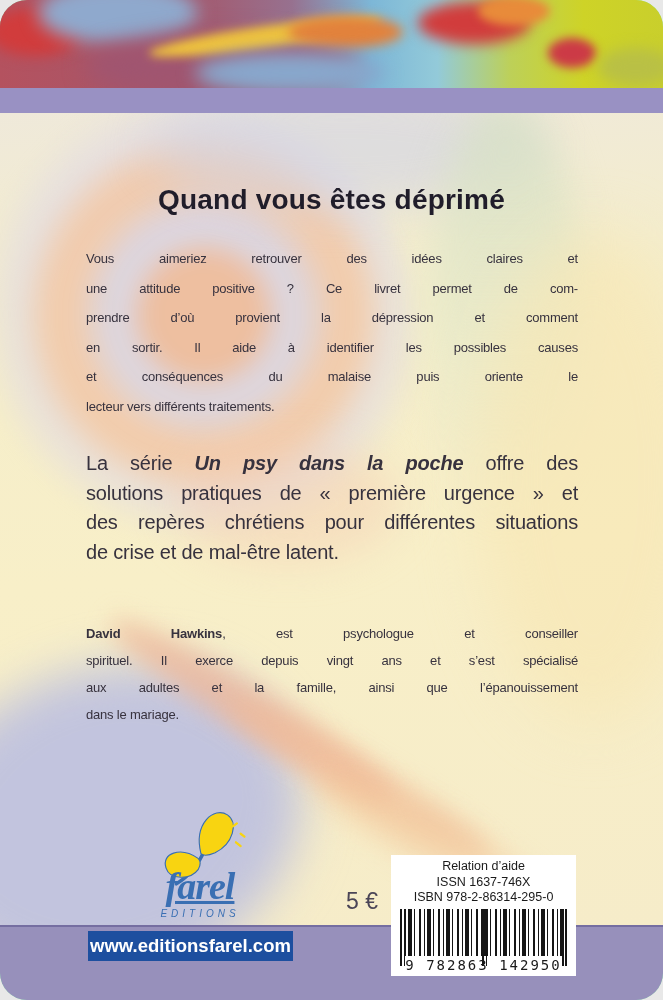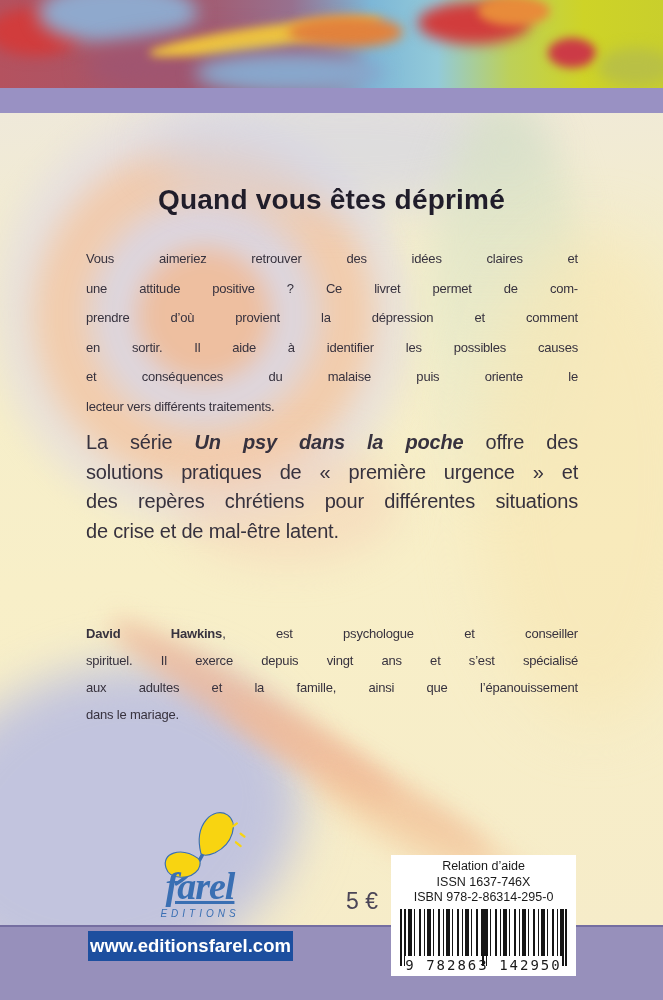--- a/index.html
+++ b/index.html
@@ -1,18 +1,18 @@
 <!DOCTYPE html>
 <html style="--band-purple: #9991c3; --footer-purple: #9790bb; --url-blue: #1d4f9f; --farel-blue: #3a6fb3; --butterfly-yellow: #f8d411; --title-text: #201d2a; --body-text: #37323e; --price-text: #4b4557;"><head>
 <meta charset="utf-8">
 <style>
   html,body{margin:0;padding:0;background:#e8e8e8;}
   .page{
     position:relative;width:663px;height:1000px;overflow:hidden;
-    font-family:"Liberation Sans",sans-serif;background:#86efac;
+    font-family:"Liberation Sans",sans-serif;background:#86efac;border-radius:27px;
   }
   
   .art-top{
     position:absolute;left:0;top:0;width:663px;height:88px;overflow:hidden;
     background:linear-gradient(90deg,#b4525f 0%,#a5576b 28%,#97718f 44%,
       #7db7d7 56%,#93cad9 66%,#bdd058 77%,#ced327 88%,#c9cf2c 100%);
   }
   .dab{position:absolute;border-radius:50%;}
   .d1{left:-12px;top:8px;width:95px;height:48px;background:#d13c3c;filter:blur(7px);}
   .d2{left:38px;top:-18px;width:160px;height:62px;background:#8fa9cd;filter:blur(9px);}
@@ -50,21 +50,21 @@
   .w-salmon3{left:295px;top:700px;width:265px;height:50px;background:rgba(244,196,150,.5);filter:blur(14px);transform:rotate(28deg);}
   .w-midpink{left:175px;top:330px;width:225px;height:120px;background:rgba(243,205,180,.45);filter:blur(20px);}
   
   .title{
     position:absolute;left:0;top:184px;width:663px;text-align:center;
     font-size:28px;font-weight:bold;letter-spacing:.2px;
     color:var(--title-text,#201d2a);
   }
   .copy{position:absolute;left:86px;width:492px;color:var(--body-text,#37323e);}
   .p-intro{top:244px;font-size:13px;line-height:29.5px;}
-  .p-series{top:428px;font-size:20px;line-height:29.5px;}
+  .p-series{top:449px;font-size:20px;line-height:29.5px;}
   .p-bio{top:620px;font-size:13px;line-height:27px;}
   .jline{white-space:nowrap;text-align:justify;text-align-last:justify;letter-spacing:-.2px;}
   .jlist > .jline:last-child{text-align-last:left;}
   .series-em{font-weight:bold;font-style:italic;}
   .bio-name{font-weight:bold;}
   
   .logo{position:absolute;left:130px;top:806px;width:140px;text-align:center;}
   .logo svg{display:block;margin:0 auto;}
   .farel-name{
     margin-top:-24px;font-family:"Liberation Serif",serif;font-style:italic;font-weight:bold;

